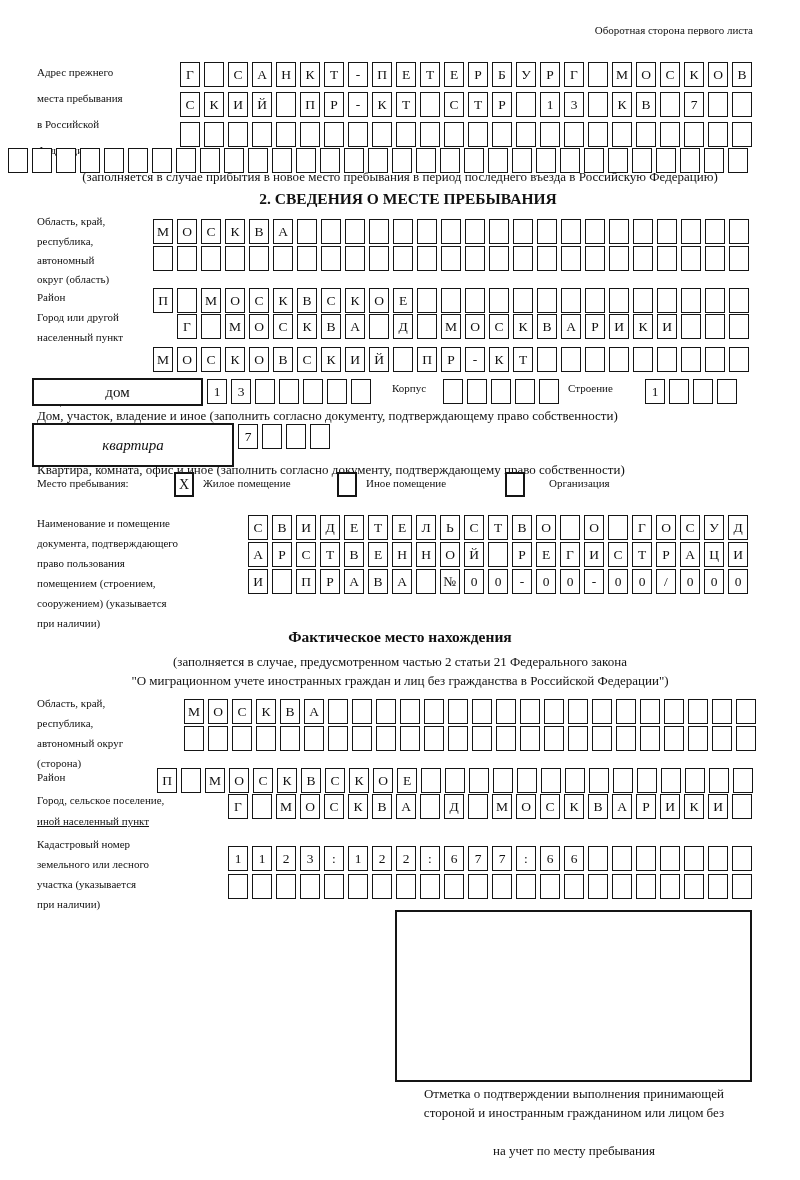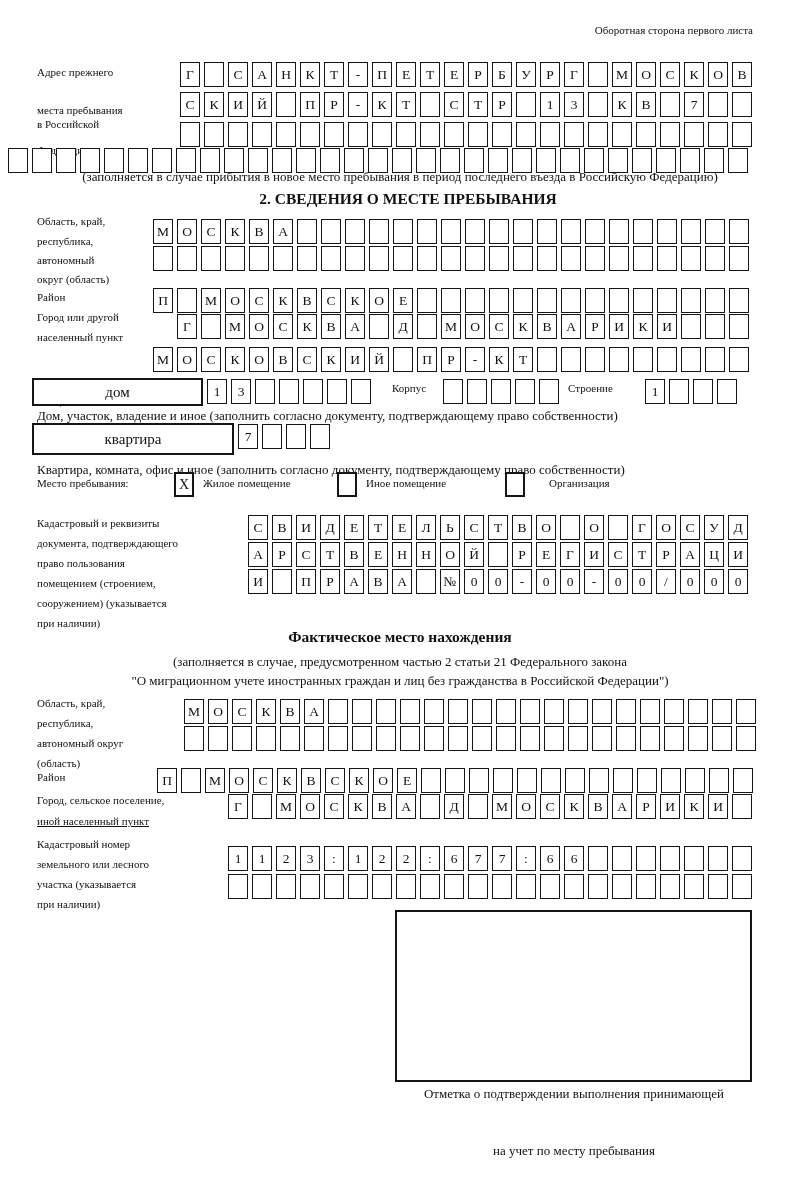--- a/index.html
+++ b/index.html
@@ -30,21 +30,21 @@
   }
 </style>
 </head>
 <body>
 
 <div class="page" id="page">
 
   <div class="abs lbl" style="top:24px;right:47px;">Оборотная сторона первого листа</div>
 
   <div class="abs lbl" style="left:37px;top:66px;">Адрес прежнего</div>
-  <div class="abs lbl" style="left:37px;top:104px;">места пребывания</div>
+  <div class="abs lbl" style="left:37px;top:92px;">места пребывания</div>
   <div class="abs lbl" style="left:37px;top:118px;">в Российской</div>
   <div class="abs lbl" style="left:37px;top:144px;">Федерации</div>
   <div class="abs note center" style="top:169px;">(заполняется в случае прибытия в новое место пребывания в период последнего въезда в Российскую Федерацию)</div>
 
   <div class="abs title center" style="top:190px;margin-left:8px;">2. СВЕДЕНИЯ О МЕСТЕ ПРЕБЫВАНИЯ</div>
 
   <div class="abs lbl" style="left:37px;top:215px;">Область, край,</div>
   <div class="abs lbl" style="left:37px;top:235px;">республика,</div>
   <div class="abs lbl" style="left:37px;top:254px;text-align:right;">автономный</div>
   <div class="abs lbl" style="left:37px;top:273px;">округ (область)</div>
@@ -56,67 +56,68 @@
 
   <div class="abs lbl" style="left:37px;top:351px;margin-top:44px;">Улица</div>
 
   <div class="bigbox" style="left:32px;top:378px;width:171px;height:28px;">
     <span>дом</span>
   </div>
   <div class="abs lbl" style="left:392px;top:382px;">Корпус</div>
   <div class="abs lbl" style="left:568px;top:382px;">Строение</div>
   <div class="abs note" style="left:37px;top:408px;text-align:right;">Дом, участок, владение и иное (заполнить согласно документу, подтверждающему право собственности)</div>
 
-  <div class="bigbox" style="left:32px;top:423px;width:202px;height:32px;">
+  <div class="bigbox" style="left:32px;top:423px;width:202px;height:44px;font-style:italic;">
     <span>квартира</span>
   </div>
   <div class="abs note" style="left:37px;top:462px;">Квартира, комната, офис и иное (заполнить согласно документу, подтверждающему право собственности)</div>
 
   <div class="abs lbl" style="left:37px;top:477px;">Место пребывания:</div>
   <div class="checkbox" style="left:174px;top:472px;">
     <span>X</span>
   </div>
   <div class="abs lbl" style="left:203px;top:477px;">Жилое помещение</div>
   <div class="checkbox" style="left:337px;top:472px;">
     <span></span>
   </div>
   <div class="abs lbl" style="left:366px;top:477px;">Иное помещение</div>
   <div class="checkbox" style="left:505px;top:472px;">
     <span></span>
   </div>
   <div class="abs lbl" style="left:549px;top:477px;">Организация</div>
 
-  <div class="abs lbl" style="left:37px;top:517px;">Кадастровый и реквизиты</div>
+  <div class="abs lbl" style="left:37px;top:517px;">Наименование и помещение</div>
   <div class="abs lbl" style="left:37px;top:537px;">документа, подтверждающего</div>
   <div class="abs lbl" style="left:37px;top:557px;">право пользования</div>
   <div class="abs lbl" style="left:37px;top:577px;">помещением (строением,</div>
   <div class="abs lbl" style="left:37px;top:597px;">сооружением) (указывается</div>
   <div class="abs lbl" style="left:37px;top:617px;">при наличии)</div>
 
   <div class="abs title center" style="top:628px;">Фактическое место нахождения</div>
   <div class="abs note center" style="top:654px;">(заполняется в случае, предусмотренном частью 2 статьи 21 Федерального закона</div>
   <div class="abs note center" style="top:673px;">"О миграционном учете иностранных граждан и лиц без гражданства в Российской Федерации")</div>
 
   <div class="abs lbl" style="left:37px;top:697px;">Область, край,</div>
   <div class="abs lbl" style="left:37px;top:717px;">республика,</div>
   <div class="abs lbl" style="left:37px;top:737px;">автономный округ</div>
-  <div class="abs lbl" style="left:37px;top:757px;">(область)</div>
+  <div class="abs lbl" style="left:37px;top:757px;">(сторона)</div>
 
   <div class="abs lbl" style="left:37px;top:771px;">Район</div>
 
   <div class="abs lbl" style="left:37px;top:794px;">Город, сельское поселение,</div>
   <div class="abs lbl" style="left:37px;top:815px;text-decoration:underline;">иной населенный пункт</div>
 
   <div class="abs lbl" style="left:37px;top:838px;">Кадастровый номер</div>
   <div class="abs lbl" style="left:37px;top:858px;">земельного или лесного</div>
   <div class="abs lbl" style="left:37px;top:878px;">участка (указывается</div>
   <div class="abs lbl" style="left:37px;top:898px;">при наличии)</div>
 
   <div class="stamp" style="left:395px;top:910px;width:357px;height:172px;"></div>
   <div class="abs note" style="left:373px;top:1086px;width:402px;text-align:center;">Отметка о подтверждении выполнения принимающей</div>
+  <div class="abs note" style="left:373px;top:1105px;width:402px;text-align:center;">стороной и иностранным гражданином или лицом без</div>
   <div class="abs note" style="left:373px;top:1143px;width:402px;text-align:center;">на учет по месту пребывания</div>
 
 <div class="cell" style="left: 180px; top: 62px;">Г</div>
     <div class="cell" style="left: 204px; top: 62px;"></div>
     <div class="cell" style="left: 228px; top: 62px;">С</div>
     <div class="cell" style="left: 252px; top: 62px;">А</div>
     <div class="cell" style="left: 276px; top: 62px;">Н</div>
     <div class="cell" style="left: 300px; top: 62px;">К</div>
     <div class="cell" style="left: 324px; top: 62px;">Т</div>
     <div class="cell" style="left: 348px; top: 62px;">-</div>

